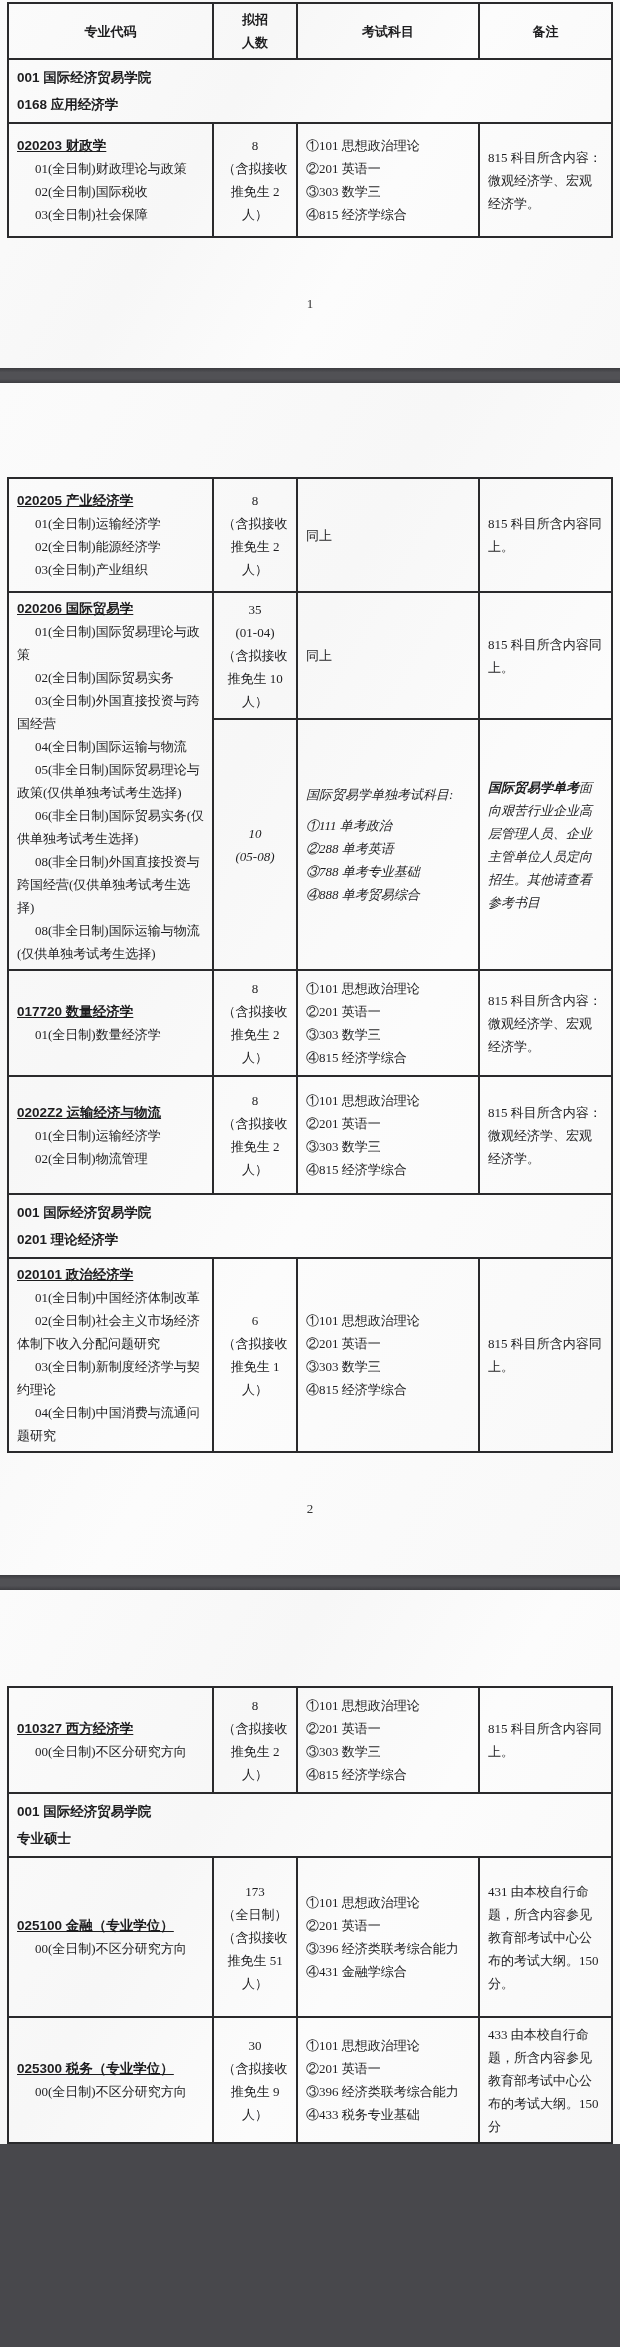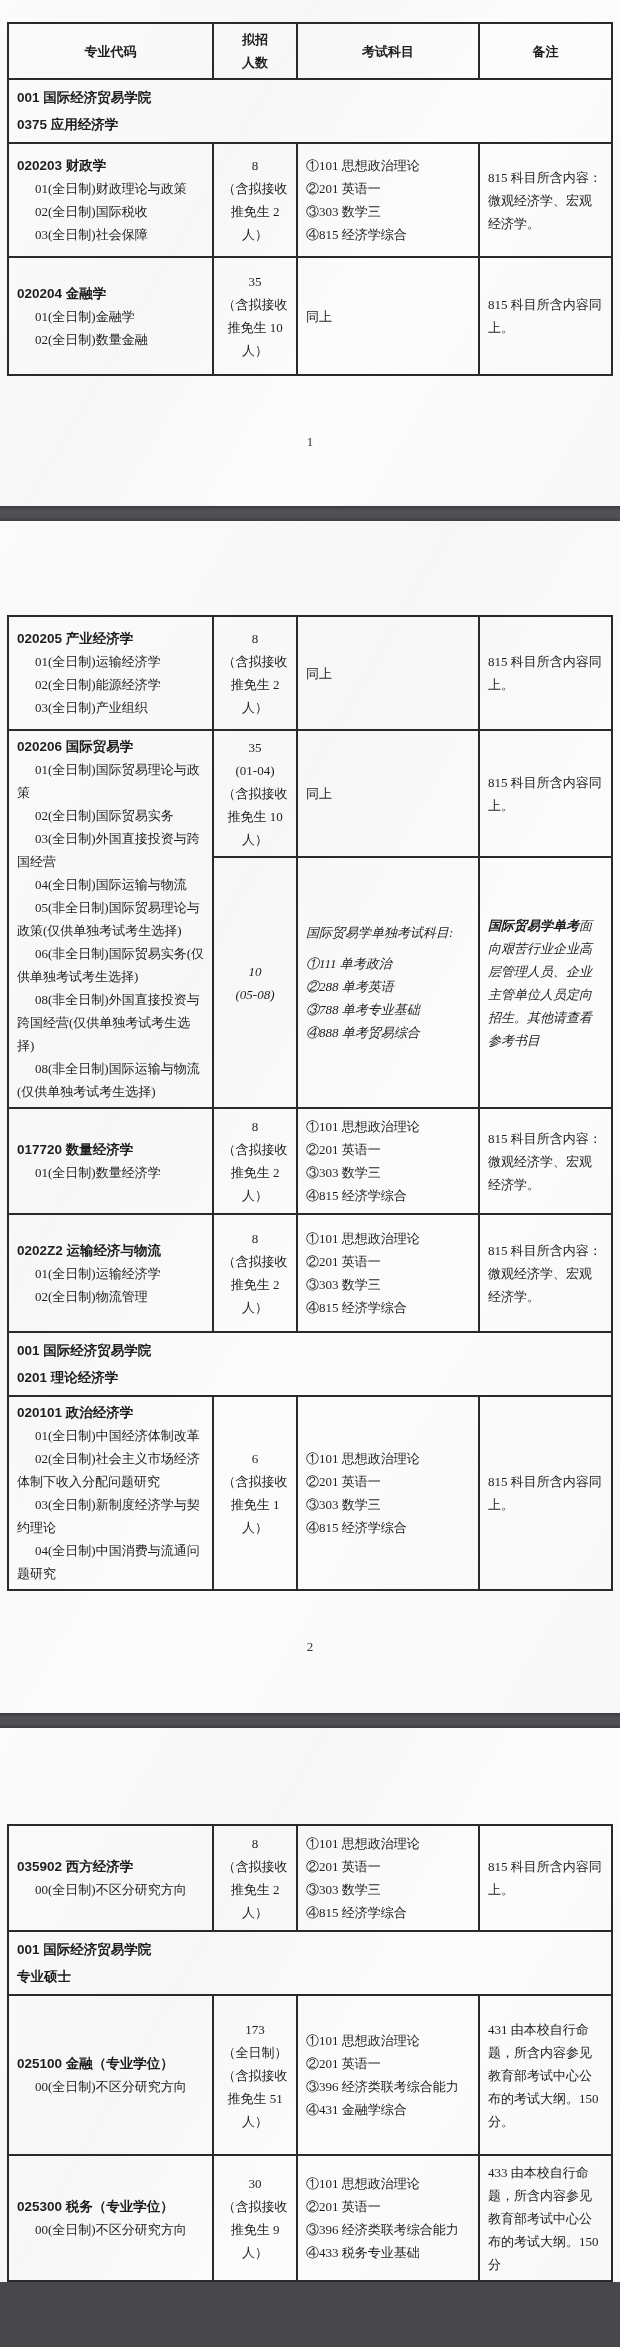--- a/index.html
+++ b/index.html
@@ -39,37 +39,37 @@
     font-family:"Liberation Sans","DejaVu Sans",sans-serif;
     font-weight:700;font-size:14px;text-align:center;line-height:21px;
     padding:6px 4px;
   }
   .section-cell div{
     font-family:"Liberation Sans","DejaVu Sans",sans-serif;
     font-weight:700;font-size:13.5px;line-height:27px;
   }
   .code{
     font-family:"Liberation Sans","DejaVu Sans",sans-serif;
-    font-weight:700;font-size:13.5px;
+    font-weight:700;font-size:13.5px;text-decoration:underline;
   }
   .dirs div{text-indent:18px;}
   td.c2c{text-align:center;}
   td.c2c div{text-align:center;}
   .pagenum{
     text-align:center;font-size:13px;color:#333;
   }
   tr.italicrow td{font-style:italic;}
   tr.italicrow .bld{font-weight:700;}
   
   .h56{height:52px;} .h100{height:96px;} .h110{height:104px;}
   .h115{height:108px;} .h125{height:116px;} .h160{height:150px;}
   .h240{height:236px;} .h170{height:168px;}
   .pad-top-p2{padding-top:94px;}
   .pad-top-p3{padding-top:96px;}
-  .p1-top{padding-top:22px;}
+  .p1-top{padding-top:2px;}
   .subt{margin-bottom:8px;}
 </style>
 </head>
 <body>
 
 <div class="page p1-top">
   <table class="doc">
     <colgroup>
         <col class="c1">
         <col class="c2">
@@ -82,21 +82,21 @@
       <th>
             <div>拟招</div>
             <div>人数</div>
           </th>
       <th>考试科目</th>
       <th>备注</th>
     </tr>
     <tr>
       <td colspan="4" class="section-cell h56">
             <div>001 国际经济贸易学院</div>
-            <div>0375 应用经济学</div>
+            <div>0168 应用经济学</div>
           </td>
     </tr>
     <tr>
       <td class="h110">
         <div class="code">020203 财政学</div>
         <div class="dirs">
               <div>01(全日制)财政理论与政策</div>
               <div>02(全日制)国际税收</div>
               <div>03(全日制)社会保障</div>
             </div>
@@ -105,37 +105,20 @@
             <div>8</div>
             <div>（含拟接收推免生 2 人）</div>
           </td>
       <td>
             <div>①101 思想政治理论</div>
             <div>②201 英语一</div>
             <div>③303 数学三</div>
             <div>④815 经济学综合</div>
           </td>
       <td>815 科目所含内容：微观经济学、宏观经济学。</td>
-    </tr>
-    <tr>
-      <td class="h115">
-        <div class="code">020204 金融学</div>
-        <div class="dirs">
-              <div>01(全日制)金融学</div>
-              <div>02(全日制)数量金融</div>
-            </div>
-      </td>
-      <td class="c2c">
-            <div>35</div>
-            <div>（含拟接收推免生 10 人）</div>
-          </td>
-      <td>
-            <div>同上</div>
-          </td>
-      <td>815 科目所含内容同上。</td>
     </tr>
   </tbody>
     </table>
   <div class="pagenum" style="margin:58px 0 56px 0;">1</div>
 </div>
 
 <div class="gap"></div>
 
 <div class="page pad-top-p2">
   <table class="doc">
@@ -284,21 +267,21 @@
   <table class="doc">
     <colgroup>
         <col class="c1">
         <col class="c2">
         <col class="c3">
         <col class="c4">
       </colgroup>
     <tbody>
         <tr>
       <td class="h100">
-        <div class="code">035902 西方经济学</div>
+        <div class="code">010327 西方经济学</div>
         <div class="dirs">
               <div>00(全日制)不区分研究方向</div>
             </div>
       </td>
       <td class="c2c">
             <div>8</div>
             <div>（含拟接收推免生 2 人）</div>
           </td>
       <td>
             <div>①101 思想政治理论</div>

